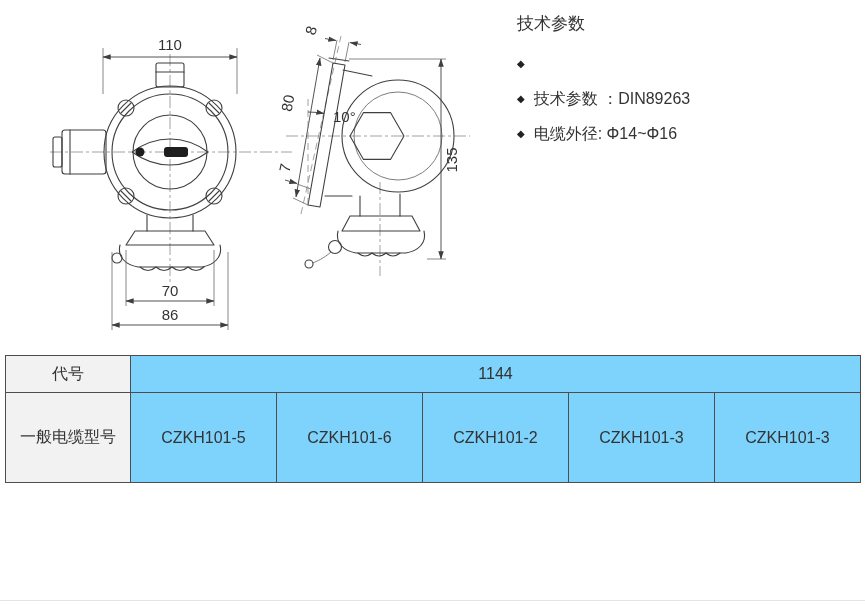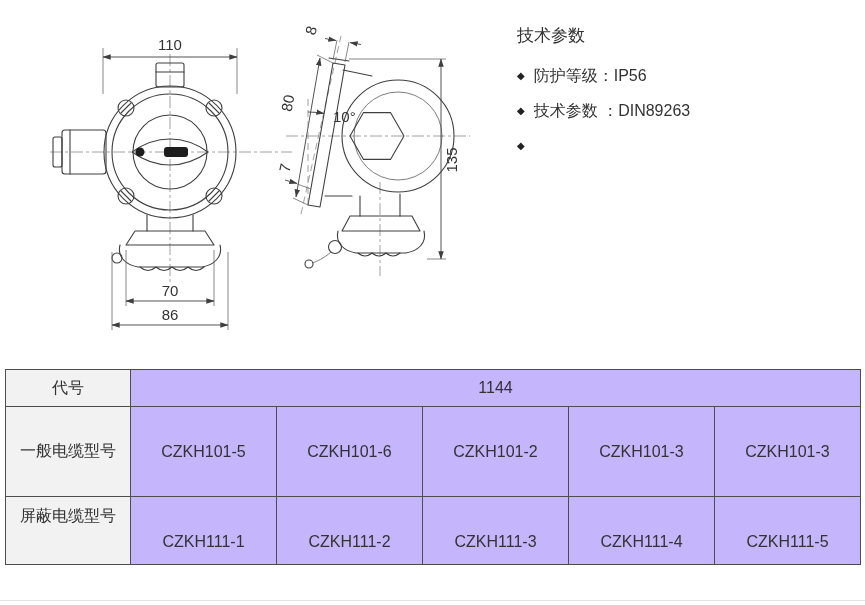--- a/index.html
+++ b/index.html
@@ -16,28 +16,28 @@
   .ln   { stroke:#3f3f3f; stroke-width:1.1; fill:none; stroke-linejoin:round; stroke-linecap:round; }
   .thin { stroke:#5c5c5c; stroke-width:0.8; fill:none; }
   .ext  { stroke:#6a6a6a; stroke-width:0.8; fill:none; }
   .dim  { stroke:#3f3f3f; stroke-width:0.9; fill:none; }
   .cl   { stroke:#8a8a8a; stroke-width:0.8; fill:none; stroke-dasharray:12 3 3 3; }
   .cl2  { stroke:#8a8a8a; stroke-width:0.8; fill:none; stroke-dasharray:7 4; }
   .dt   { font-size:15px; fill:#333; font-family:"Liberation Sans", sans-serif; }
   .filldark { fill:#1e1e1e; stroke:none; }
 
   
-  .specs { position:absolute; left:517px; top:24px; }
+  .specs { position:absolute; left:517px; top:12px; }
   .specs-title { font-size:17px; line-height:24px; color:#333; margin-bottom:17px; }
   .spec-item { display:flex; align-items:center; font-size:16px; line-height:22px; margin-bottom:13px; color:#333; }
   .spec-item .diamond { font-size:10px; margin-right:9px; color:#222; line-height:22px; }
 
   
-  table.spec-table { position:absolute; top:369px; left:5px; width:855px; border-collapse:collapse; table-layout:fixed; }
-  .spec-table td { border:1px solid #4d4d4d; text-align:center; vertical-align:middle; font-size:16px; color:#333; background:#c4b5fd; }
+  table.spec-table { position:absolute; top:355px; left:5px; width:855px; border-collapse:collapse; table-layout:fixed; }
+  .spec-table td { border:1px solid #4d4d4d; text-align:center; vertical-align:middle; font-size:16px; color:#333; background:#7dd3fc; }
   .spec-table td.hd { background:#f2f2f2; }
   tr.r-code    { height:37px; }
   tr.r-general { height:90px; }
   tr.r-shield  { height:68px; }
   tr.r-weight  { height:36px; }
   tr.r-shield td.hd  { vertical-align:top; padding-top:9px; }
   tr.r-shield td.val { vertical-align:bottom; padding-bottom:13px; }
 
   .bottom-rule { position:absolute; left:0; top:600px; width:865px; border-top:1px solid #e4e4e4; }
 </style>
@@ -180,30 +180,30 @@
         <text class="dt" x="457" y="160" text-anchor="middle" transform="rotate(-90 457 160)">135</text>
       </g>
     </g>
   </svg>
 
   <div class="specs">
     <div class="specs-title">技术参数</div>
 
     <div class="spec-item">
       <span class="diamond">◆</span>
-      <span>防护等级：IP56</span>
     </div>
 
     <div class="spec-item">
       <span class="diamond">◆</span>
       <span>技术参数 ：DIN89263</span>
     </div>
 
     <div class="spec-item">
       <span class="diamond">◆</span>
+      <span>电缆外径: Φ14~Φ16</span>
     </div>
   </div>
 
   <table class="spec-table">
     <colgroup>
       <col style="width:125px">
       <col style="width:146px">
       <col style="width:146px">
       <col style="width:146px">
       <col style="width:146px">
@@ -215,25 +215,17 @@
         <td colspan="5">1144</td>
       </tr>
       <tr class="r-general">
         <td class="hd">一般电缆型号</td>
         <td>CZKH101-5</td>
         <td>CZKH101-6</td>
         <td>CZKH101-2</td>
         <td>CZKH101-3</td>
         <td>CZKH101-3</td>
       </tr>
-      <tr class="r-shield">
-        <td class="hd">屏蔽电缆型号</td>
-        <td class="val">CZKH111-1</td>
-        <td class="val">CZKH111-2</td>
-        <td class="val">CZKH111-3</td>
-        <td class="val">CZKH111-4</td>
-        <td class="val">CZKH111-5</td>
-      </tr>
     </tbody>
   </table>
 
   <div class="bottom-rule"></div>
 </div>
 
 </body></html>

